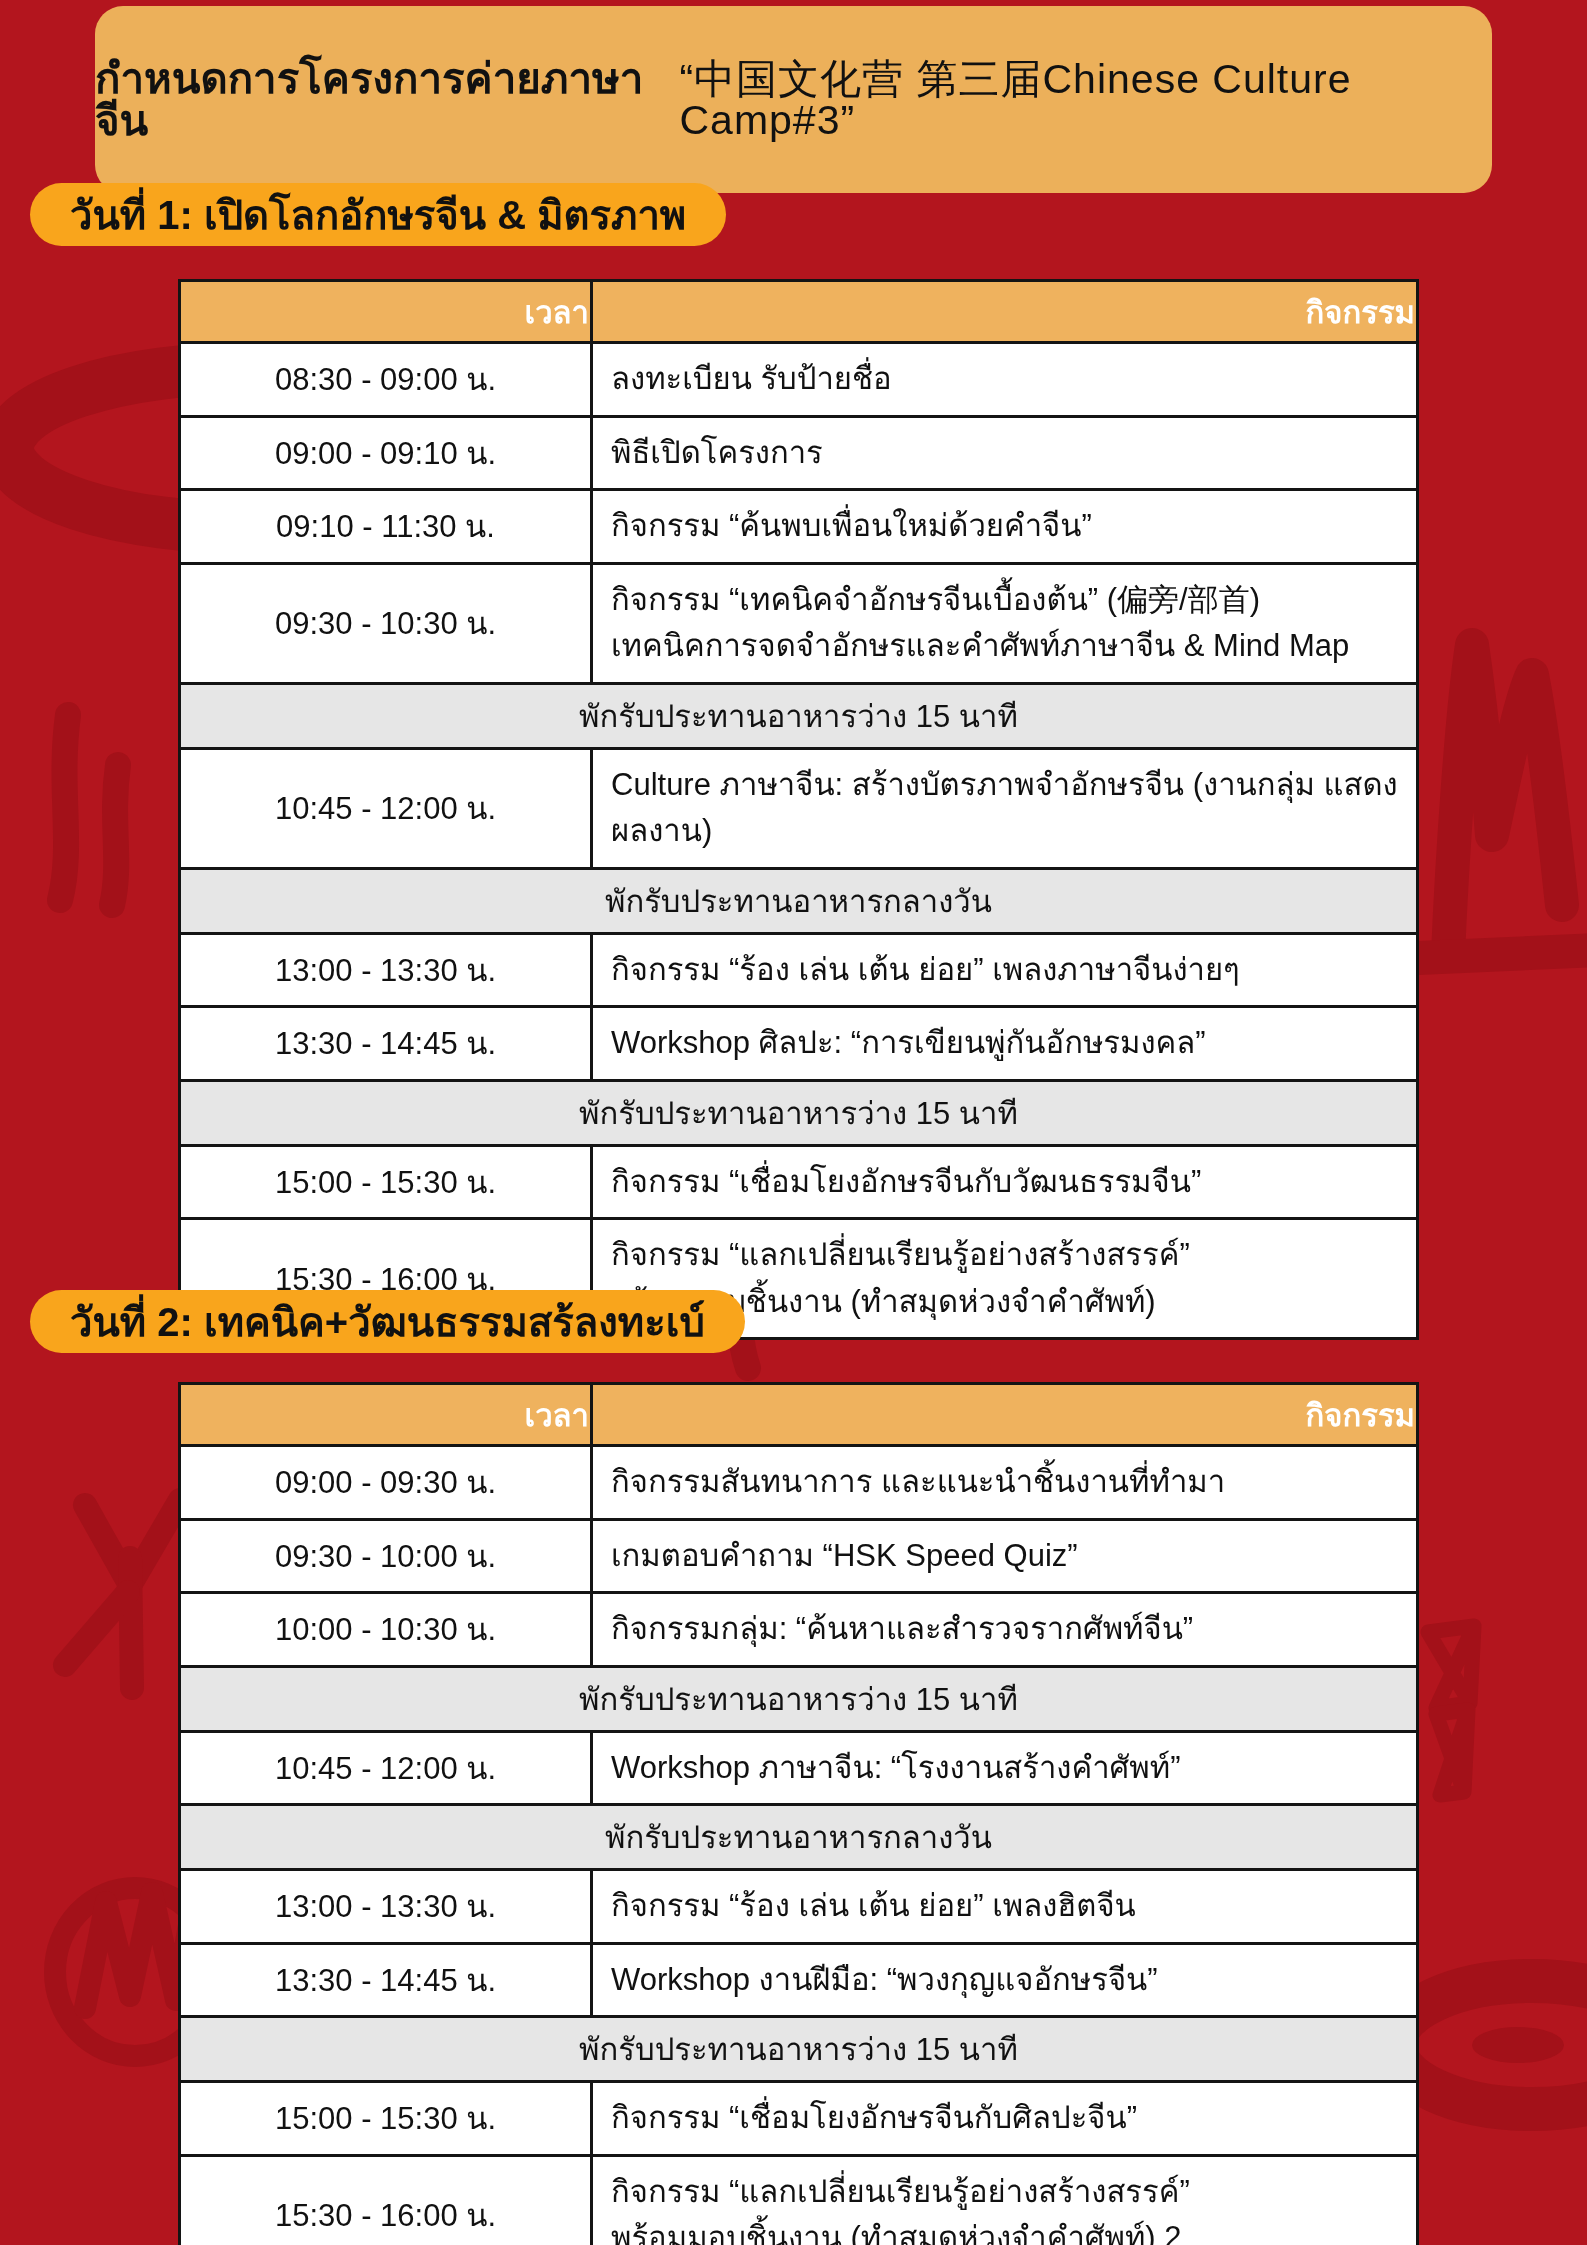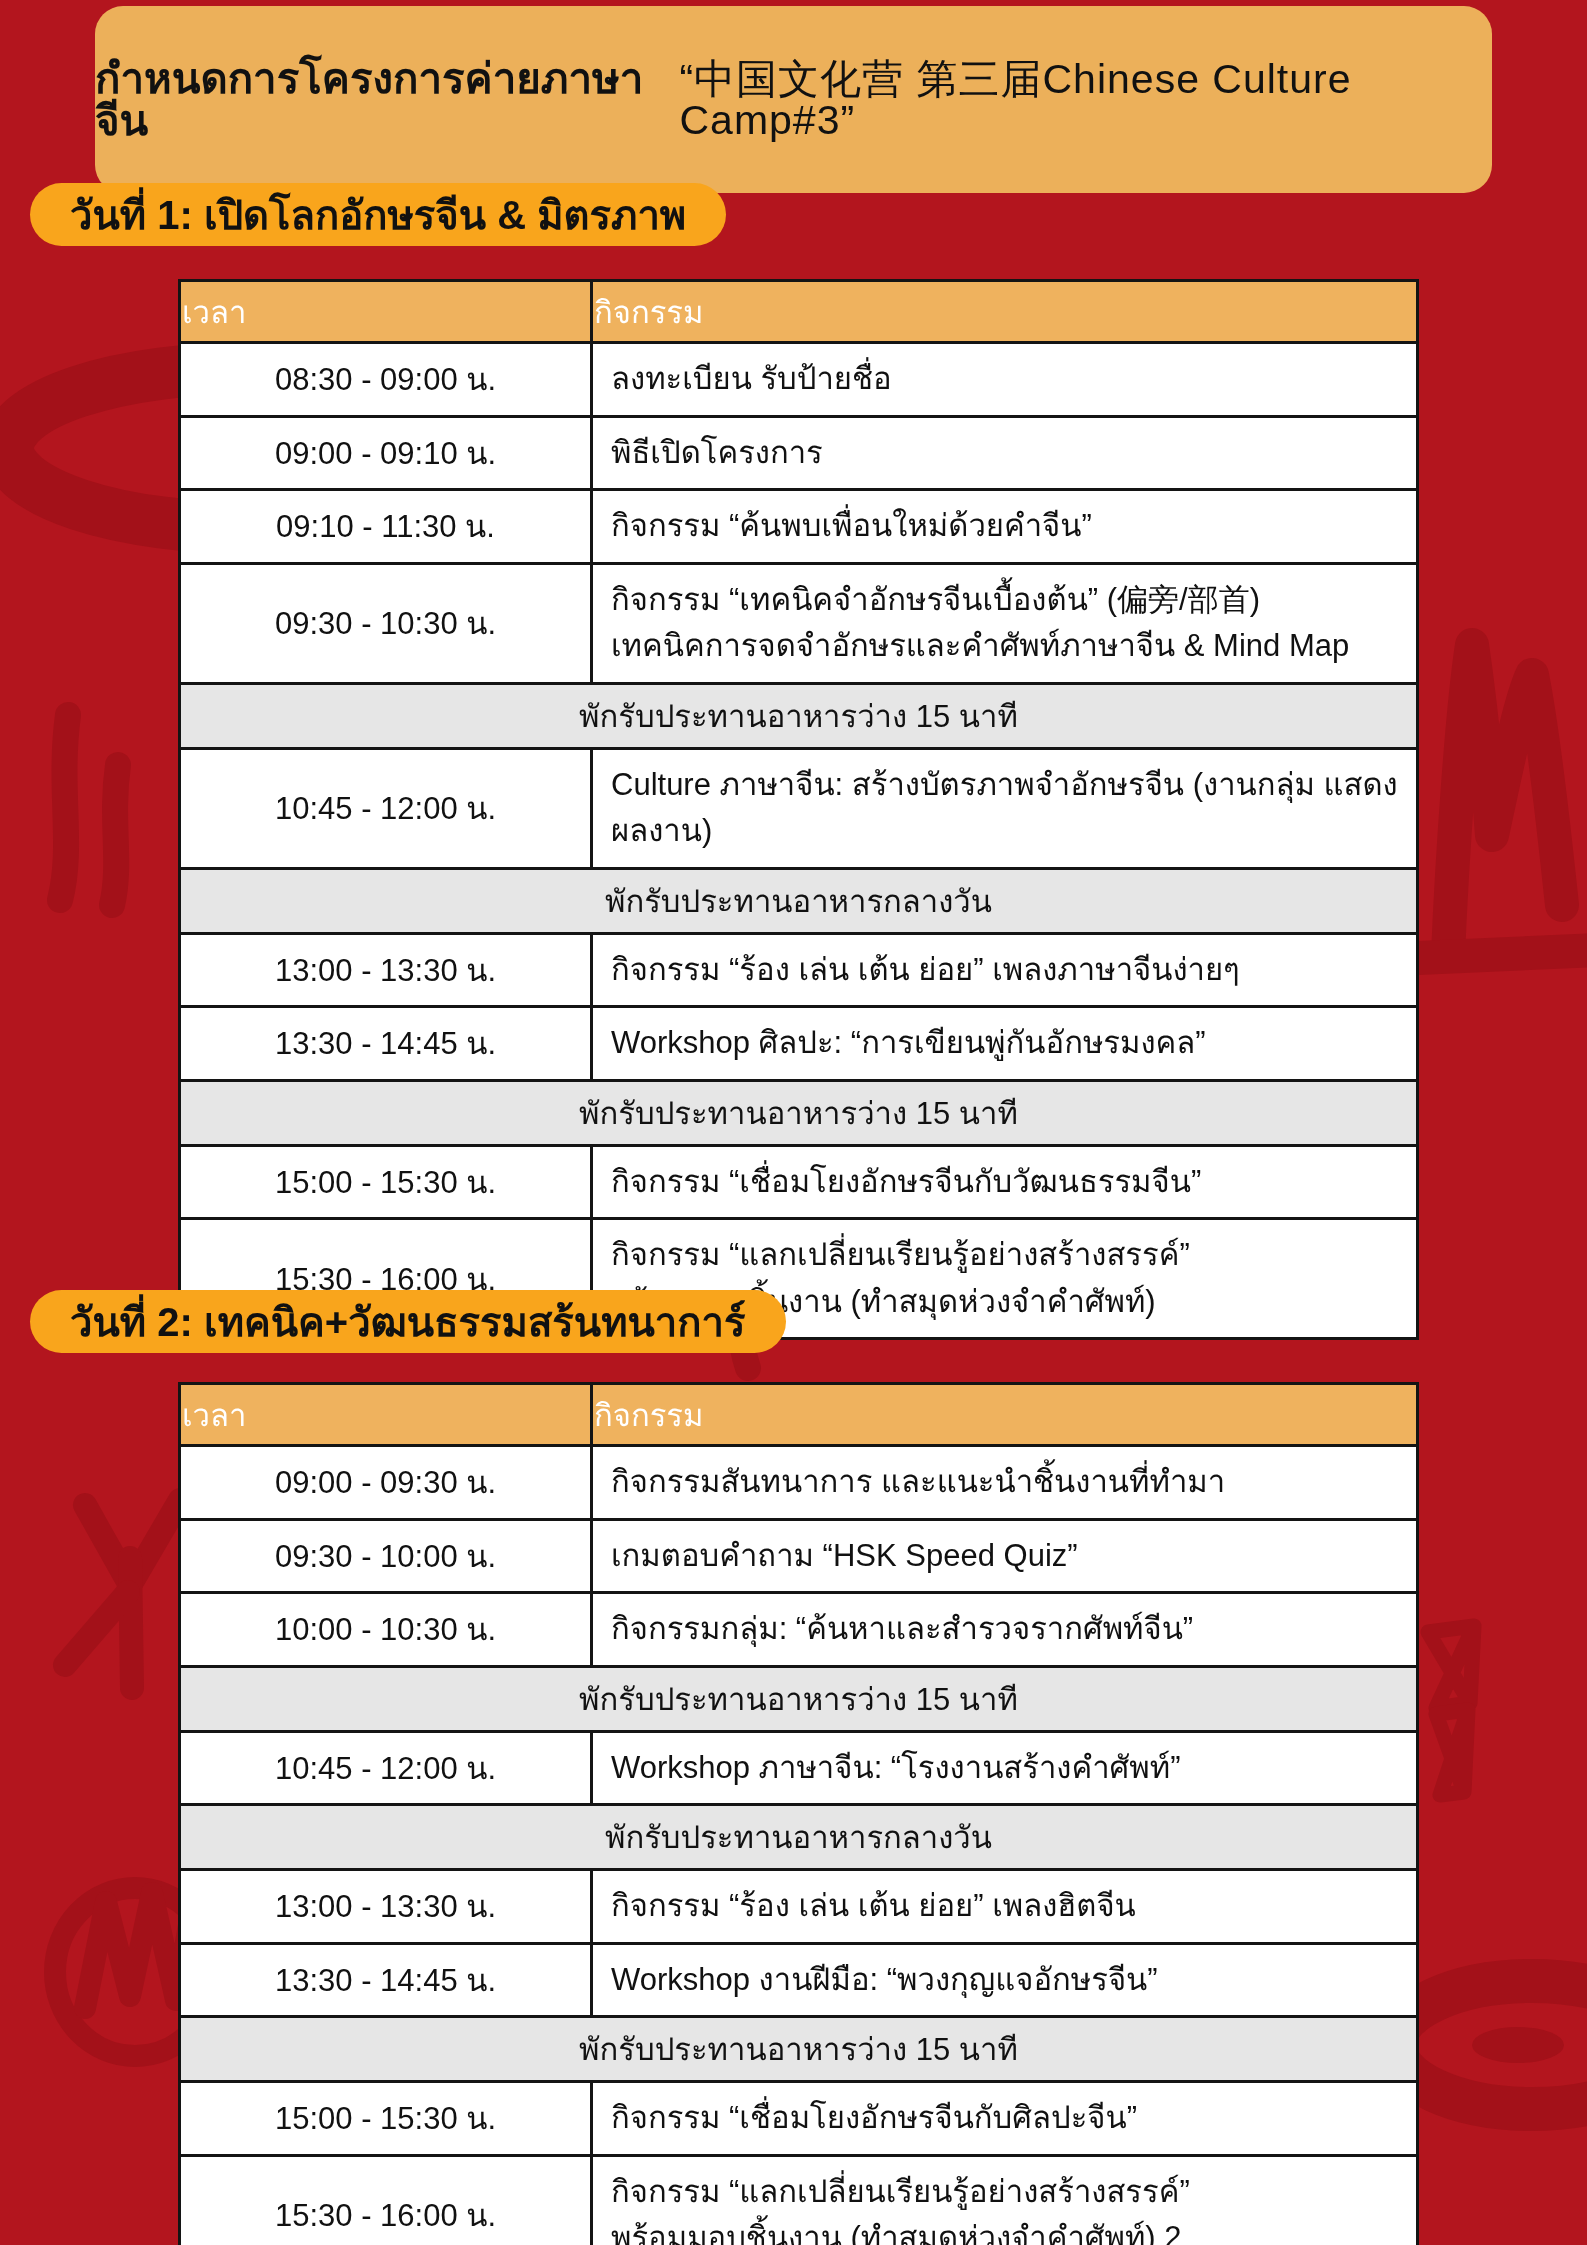--- a/index.html
+++ b/index.html
@@ -22,21 +22,21 @@
     position:absolute;z-index:2;height:63px;padding:8px 40px;border-radius:32px;
     background:var(--pill-bg);display:inline-flex;align-items:center;
     font-size:40px;font-weight:bold;color:var(--text);white-space:nowrap;
   }
   .pill-1{left:30px;top:183px;}
   .pill-2{left:30px;top:1290px;}
   .sched{position:absolute;z-index:2;left:178px;width:1241px;border-collapse:collapse;background:#ffffff;}
   .tbl-1{top:279px;}
   .tbl-2{top:1382px;}
   .sched th,.sched td{border:3px solid var(--border);color:var(--text);}
-  .sched th{background:var(--th-bg);color:var(--th-text);font-size:31px;font-weight:normal;height:62px;text-align:left;margin-top:22px;}
+  .sched th{background:var(--th-bg);color:var(--th-text);font-size:31px;font-weight:bold;height:62px;text-align:right;margin-top:22px;}
   .sched th.col-time{width:412px;}
   .sched td{height:64px;font-size:31px;}
   .sched td.time{text-align:center;white-space:nowrap;}
   .sched td.act{text-align:left;padding:12px 18px;line-height:1.5;}
   .sched tr.break td{background:var(--break-bg);text-align:center;height:65px;}
 </style>
 </head>
 <body>
 
 <div class="page">
@@ -146,21 +146,21 @@
         <tr>
           <td class="time">15:30 - 16:00 น.</td>
           <td class="act">
             <div>กิจกรรม “แลกเปลี่ยนเรียนรู้อย่างสร้างสรรค์”</div>
             <div> พร้อมมอบชิ้นงาน (ทำสมุดห่วงจำคำศัพท์)</div>
           </td>
         </tr>
       </tbody>
   </table>
 
-  <div class="day-pill pill-2">วันที่ 2: เทคนิค+วัฒนธรรมสร้นทนาการ์</div>
+  <div class="day-pill pill-2">วันที่ 2: เทคนิค+วัฒนธรรมสร้ลงทะเบ์</div>
   <table class="sched tbl-2">
     <thead>
       <tr>
         <th class="col-time">เวลา</th>
         <th>กิจกรรม</th>
       </tr>
     </thead>
     <tbody>
         <tr>
           <td class="time">09:00 - 09:30 น.</td>

